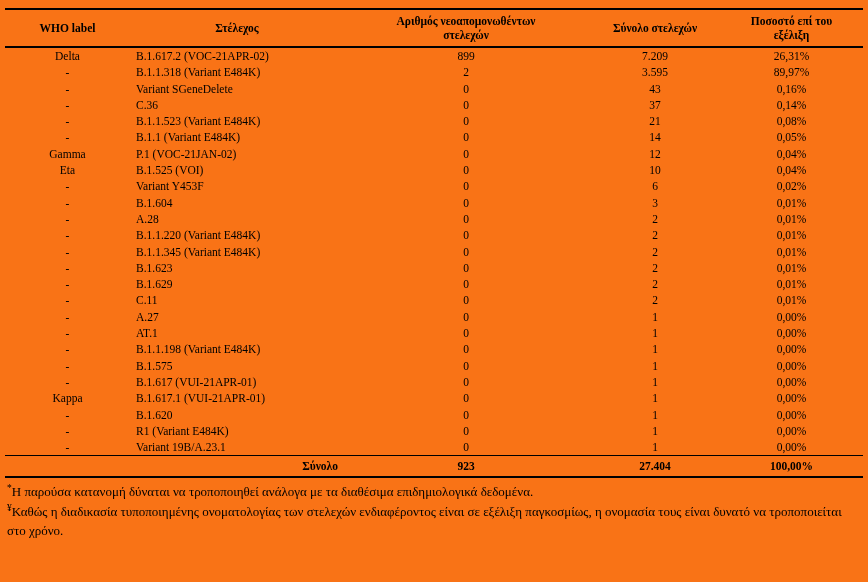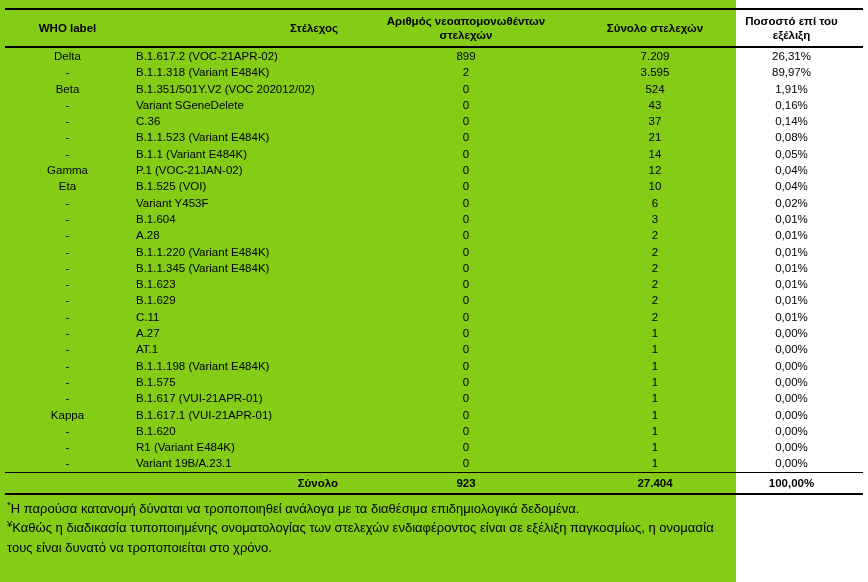--- a/index.html
+++ b/index.html
@@ -2,24 +2,24 @@
 <html><head>
 <meta charset="utf-8">
 <style>
   html, body {
     margin: 0;
     padding: 0;
     background: #ffffff;
   }
   .page {
     position: relative;
-    width: 736px;
+    width: 868px;
     height: 582px;
-    background: #84cc16;
-    font-family: Liberation Sans, sans-serif;
+    background: #f97316;
+    font-family: Liberation Serif, serif;
     color: #000000;
     box-sizing: border-box;
     padding: 8px 5px 0 5px;
   }
   table.variant-table {
     width: 858px;
     border-collapse: collapse;
     table-layout: fixed;
     border-top: 2px solid #000000;
   }
@@ -32,21 +32,21 @@
   table.variant-table thead th {
     font-size: 11.5px;
     font-weight: bold;
     text-align: center;
     vertical-align: middle;
     padding: 4px 4px;
     line-height: 14px;
     border-bottom: 2px solid #000000;
   }
   table.variant-table thead th.h-strain {
-    text-align: right;
+    text-align: center;
     padding-left: 6px;
   }
   table.variant-table thead th .wrap-narrow {
     display: inline-block;
     max-width: 185px;
   }
   table.variant-table thead th .wrap-pct {
     display: inline-block;
     max-width: 112px;
   }
@@ -125,27 +125,20 @@
   </tr>
 
   <tr>
     <td>-</td>
     <td class="cell-strain">B.1.1.318 (Variant E484K)</td>
     <td>2</td>
     <td>3.595</td>
     <td>89,97%</td>
   </tr>
 
-  <tr>
-    <td>Beta</td>
-    <td class="cell-strain">B.1.351/501Y.V2 (VOC 202012/02)</td>
-    <td>0</td>
-    <td>524</td>
-    <td>1,91%</td>
-  </tr>
 
   <tr>
     <td>-</td>
     <td class="cell-strain">Variant SGeneDelete</td>
     <td>0</td>
     <td>43</td>
     <td>0,16%</td>
   </tr>
 
   <tr>

